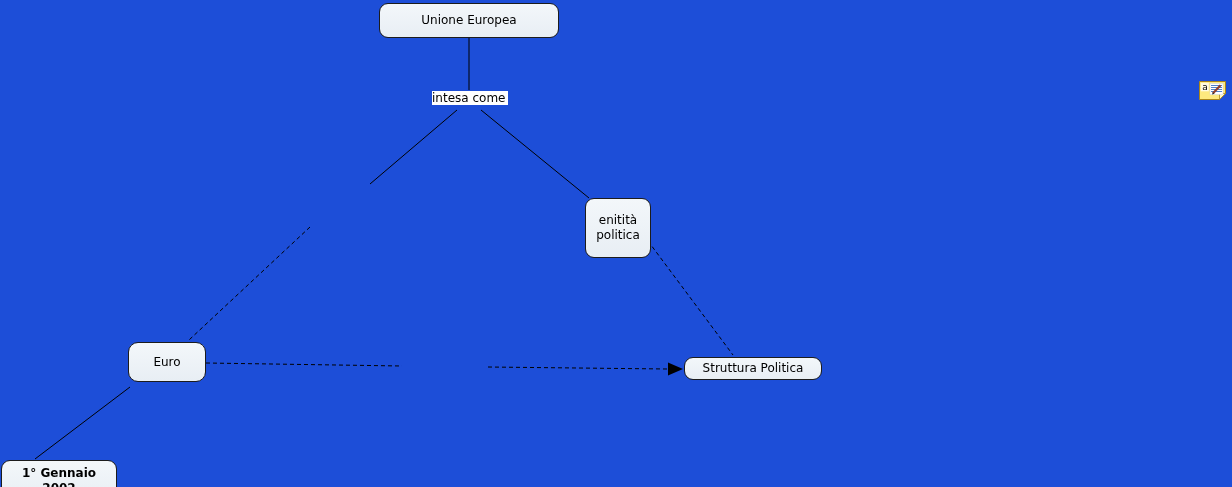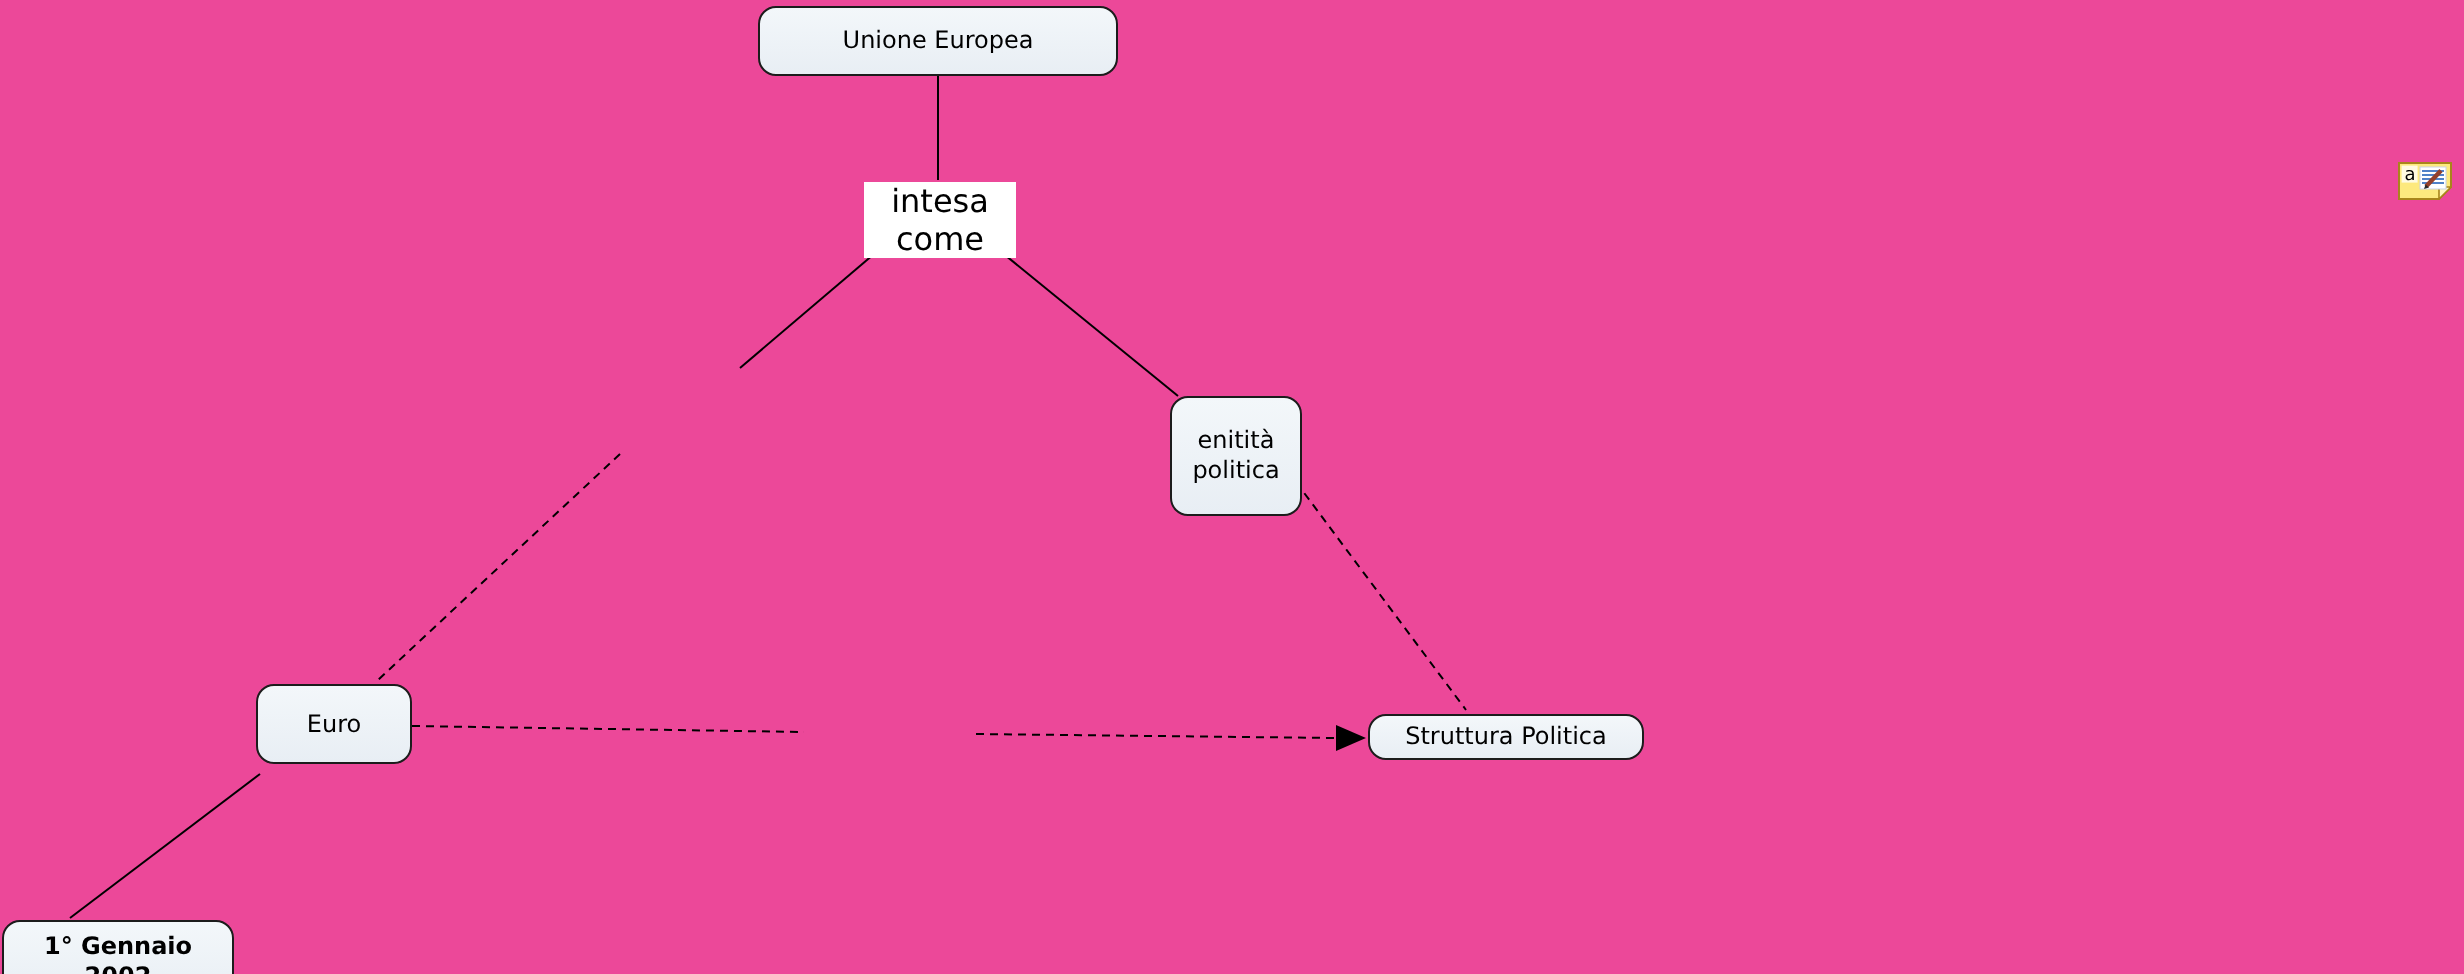--- a/index.html
+++ b/index.html
@@ -5,21 +5,21 @@
   html, body {
     margin: 0;
     padding: 0;
     background: #ffffff;
     font-family: "DejaVu Sans", "Liberation Sans", sans-serif;
   }
   #canvas {
     position: relative;
     width: 1232px;
     height: 487px;
-    background: #ec4899;
+    background: #1d4ed8;
     overflow: hidden;
   }
   #edges {
     position: absolute;
     left: 0; top: 0;
     width: 1232px;
     height: 487px;
   }
   .node {
     position: absolute;
@@ -33,31 +33,30 @@
     border-radius: 9px;
     font-size: 12px;
     line-height: 15px;
     color: #000000;
     padding: 1px 4px;
     cursor: default;
   }
   #n-unione      { left: 379px; top: 3px;   width: 180px; height: 35px; }
   #n-economica   { left: 299px; top: 184px; width: 81px;  height: 42px; }
   #n-politica    { left: 585px; top: 198px; width: 66px;  height: 60px; }
-  #n-euro        { left: 128px; top: 342px; width: 78px;  height: 40px; }
+  #n-euro        { left: 128px; top: 342px; width: 78px;  height: 40px; border-radius: 10px; }
   #n-trattato    { left: 402px; top: 333px; width: 86px;  height: 48px; }
   #n-struttura   { left: 684px; top: 357px; width: 138px; height: 23px; }
   #n-gennaio     { left: 1px;   top: 460px; width: 116px; height: 41px; font-weight: bold; }
   .link-label {
     position: absolute;
     left: 432px;
     top: 91px;
     width: 76px;
-    text-align: center;
-    font-size: 16px;
+    font-size: 12px;
     color: #000000;
     background: #ffffff;
   }
   .annotation-icon {
     position: absolute;
     left: 1199px;
     top: 81px;
     width: 27px;
     height: 19px;
     cursor: pointer;

